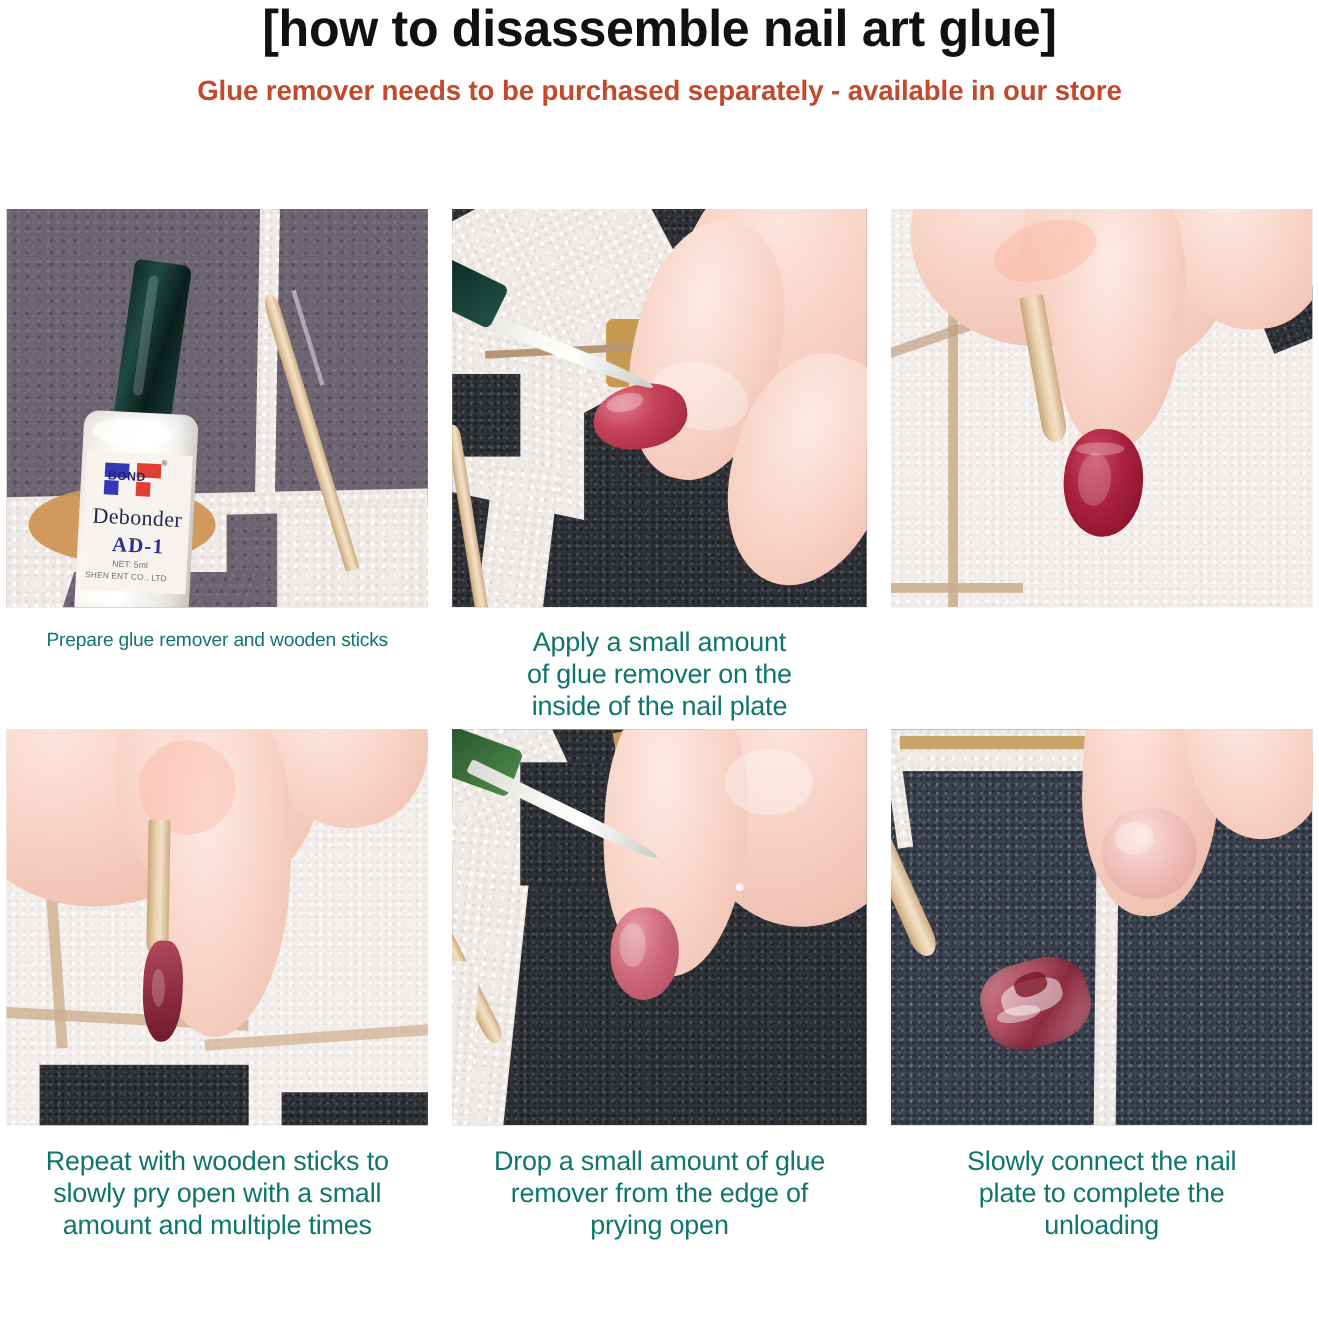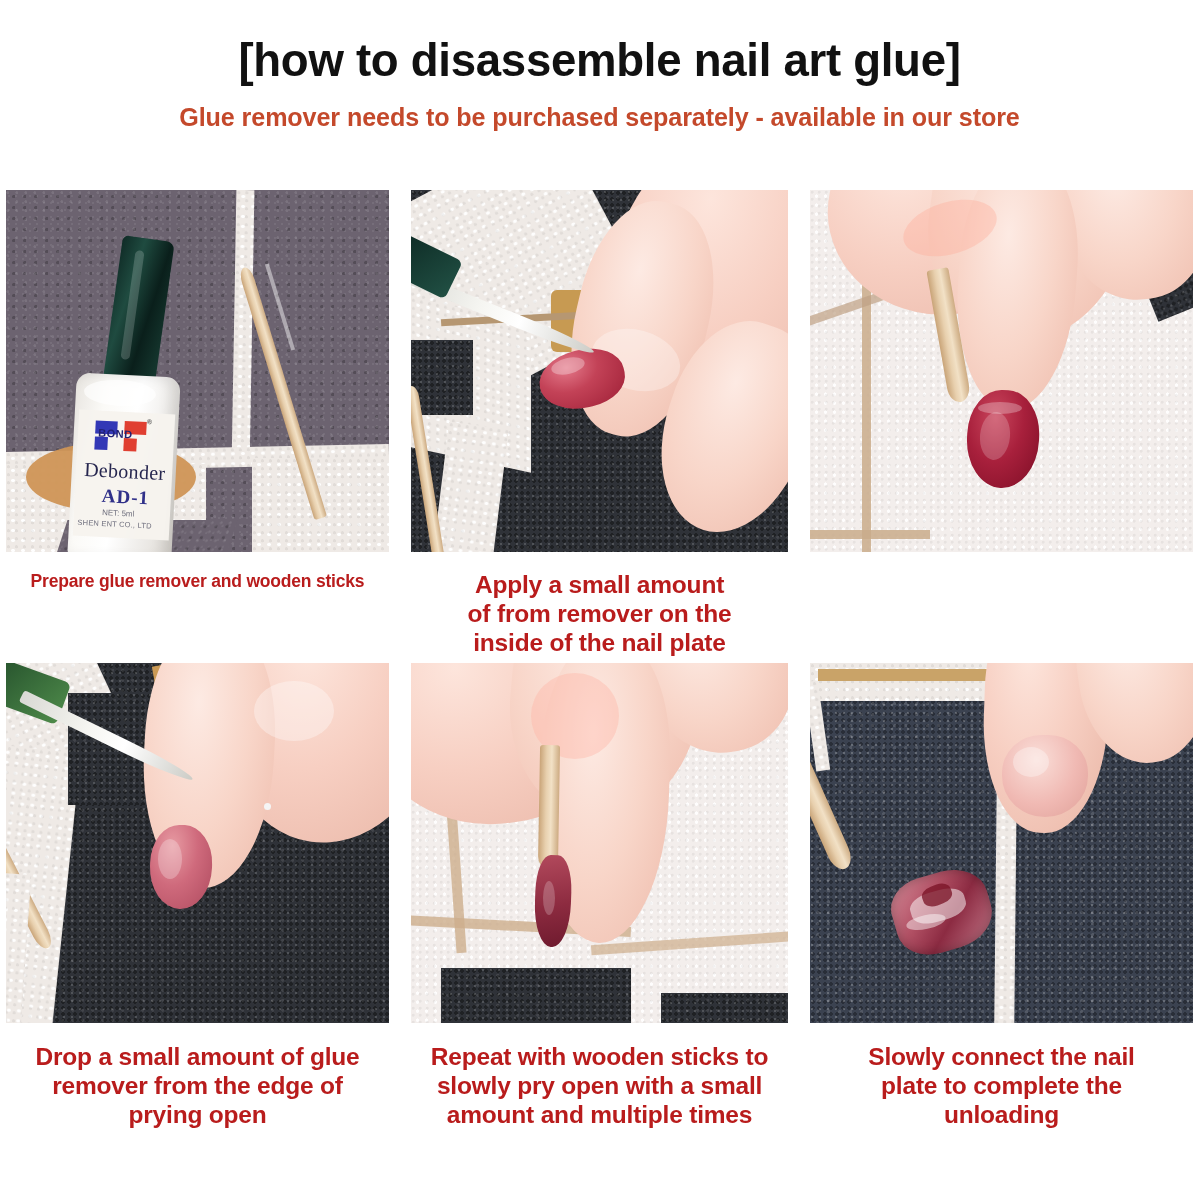--- a/index.html
+++ b/index.html
@@ -7,21 +7,21 @@
   body {
     width: 1199px;
     height: 1200px;
     background: #ffffff;
     font-family: "Liberation Sans", sans-serif;
     overflow: hidden;
     position: relative;
   }
 
   
-  .header { padding-top: 34px; text-align: center; }
+  .header { text-align: center; }
 
   .main-title {
     font-size: 47px;
     font-weight: 700;
     color: #111111;
     letter-spacing: -0.3px;
     line-height: 1.1;
     white-space: nowrap;
     transform: scaleX(0.97);
   }
@@ -58,22 +58,22 @@
     height: 362px;
     position: relative;
     overflow: hidden;
     background: #d9d6d8;
   }
 
   .step-cell.r2 .photo { height: 360px; }
 
   .caption {
     font-size: 24.5px;
-    font-weight: 700;
-    color: #b91c1c;
+    font-weight: 400;
+    color: #0f766e;
     line-height: 1.18;
     letter-spacing: -0.2px;
     white-space: pre-line;
   }
 
   .cap-small { font-size: 17.5px; text-align: center; margin-top: 21px; }
   .cap-c { text-align: center; }
   .cap-l { text-align: center; }
 
   .row1 .caption { margin-top: 19px; }
@@ -221,21 +221,21 @@
       <div class="layer nail-red" style="left:128px;top:160px;width:86px;height:58px;border-radius:50% 48% 46% 52%;transform:rotate(-13deg);"></div>
       <div class="layer" style="left:140px;top:168px;width:34px;height:16px;border-radius:50%;background:rgba(255,255,255,.3);transform:rotate(-13deg);"></div>
 
       <div class="layer brush-white" style="left:-10px;top:118px;width:200px;height:13px;border-radius:4px 50% 50% 4px / 4px 8px 8px 4px;transform:rotate(22deg);"></div>
 
       <div class="layer" style="left:-20px;top:55px;width:66px;height:42px;border-radius:6px;background:linear-gradient(120deg,#0d2a24,#215044);transform:rotate(26deg);"></div>
 
       <div class="layer stick-wood" style="left:8px;top:195px;width:12px;height:175px;border-radius:50% 50% 3px 3px/12px 12px 3px 3px;transform:rotate(-9deg);"></div>
     </div>
     <div class="caption cap-c">Apply a small amount
-of from remover on the
+of glue remover on the
 inside of the nail plate</div>
   </div>
 
   <div class="step-cell r1">
     <div class="photo">
       <div class="layer tex-towel" style="inset:0;"></div>
 
       <div class="layer" style="left:52px;top:90px;width:9px;height:272px;background:#c9ab8b;opacity:.85;"></div>
       <div class="layer" style="left:0;top:340px;width:120px;height:9px;background:#c9ab8b;opacity:.85;"></div>
       <div class="layer" style="left:-20px;top:90px;width:250px;height:9px;background:#bfa184;opacity:.7;transform:rotate(-19deg);"></div>
@@ -256,52 +256,20 @@
       <div class="layer" style="left:170px;top:222px;width:30px;height:48px;border-radius:50%;background:rgba(255,255,255,.2);transform:rotate(5deg);"></div>
       <div class="layer" style="left:168px;top:212px;width:44px;height:12px;border-radius:50%;background:rgba(255,255,255,.28);"></div>
     </div>
   </div>
 </div>
 
 <div class="steps-grid row2">
 
   <div class="step-cell r2">
     <div class="photo">
-      <div class="layer tex-dark" style="inset:0;"></div>
-
-      <div class="layer tex-white-leather" style="left:-20px;top:-10px;width:130px;height:130px;transform:rotate(-25deg);"></div>
-      <div class="layer tex-white-leather" style="left:-30px;top:85px;width:90px;height:290px;transform:rotate(6deg);"></div>
-
-      <div class="layer tex-dark" style="left:62px;top:30px;width:98px;height:112px;"></div>
-
-      <div class="layer" style="left:148px;top:0;width:40px;height:28px;background:#cb9a55;transform:rotate(-10deg);"></div>
-
-      <div class="layer" style="left:-18px;top:6px;width:78px;height:44px;border-radius:6px;background:linear-gradient(120deg,#25512c,#4e8a4a);transform:rotate(20deg);"></div>
-
-      <div class="layer skin" style="left:218px;top:-70px;width:210px;height:250px;border-radius:48% 48% 50% 50%;transform:rotate(9deg);"></div>
-      <div class="layer skin2" style="left:138px;top:-40px;width:130px;height:265px;border-radius:44% 44% 50% 50%;transform:rotate(3deg);"></div>
-      <div class="layer" style="left:248px;top:18px;width:80px;height:60px;border-radius:50%;background:rgba(255,255,255,.34);"></div>
-
-      <div class="layer nail-pinky" style="left:144px;top:162px;width:62px;height:84px;border-radius:46% 46% 50% 50%;transform:rotate(2deg);"></div>
-      <div class="layer" style="left:152px;top:176px;width:24px;height:40px;border-radius:50%;background:rgba(255,255,255,.26);"></div>
-
-      <div class="layer brush-white" style="left:6px;top:68px;width:190px;height:13px;border-radius:4px 50% 50% 4px/4px 8px 8px 4px;transform:rotate(26deg);"></div>
-
-      <div class="layer stick-wood" style="left:-8px;top:110px;width:16px;height:185px;border-radius:3px 3px 50% 50%/3px 3px 16px 16px;transform:rotate(-27deg);"></div>
-      <div class="layer tex-white-leather" style="left:-30px;top:210px;width:50px;height:155px;transform:rotate(4deg);"></div>
-
-      <div class="layer" style="left:258px;top:140px;width:7px;height:7px;border-radius:50%;background:#f5f5f5;"></div>
-    </div>
-    <div class="caption cap-c">Drop a small amount of glue
-remover from the edge of
-prying open</div>
-  </div>
-
-  <div class="step-cell r2">
-    <div class="photo">
       <div class="layer tex-towel" style="inset:0;"></div>
 
       <div class="layer" style="left:40px;top:130px;width:10px;height:160px;background:#cdae8c;opacity:.8;transform:rotate(-4deg);"></div>
       <div class="layer" style="left:-10px;top:258px;width:230px;height:10px;background:#cdae8c;opacity:.8;transform:rotate(3deg);"></div>
       <div class="layer" style="left:180px;top:275px;width:210px;height:10px;background:#cdae8c;opacity:.7;transform:rotate(-4deg);"></div>
       <div class="layer" style="left:-10px;top:106px;width:150px;height:8px;background:#c0a184;opacity:.65;transform:rotate(16deg);"></div>
 
       <div class="layer tex-dark" style="left:30px;top:305px;width:190px;height:60px;"></div>
       <div class="layer tex-dark" style="left:250px;top:330px;width:140px;height:35px;"></div>
 
@@ -317,20 +285,52 @@
       <div class="layer" style="left:124px;top:192px;width:36px;height:92px;border-radius:40% 40% 48% 48%;transform:rotate(2deg);background:linear-gradient(170deg,#b34a5d 0%,#8d2b40 55%,#6e1a2e 100%);"></div>
       <div class="layer" style="left:132px;top:218px;width:12px;height:34px;border-radius:50%;background:rgba(255,255,255,.22);"></div>
     </div>
     <div class="caption cap-c">Repeat with wooden sticks to
 slowly pry open with a small
 amount and multiple times</div>
   </div>
 
   <div class="step-cell r2">
     <div class="photo">
+      <div class="layer tex-dark" style="inset:0;"></div>
+
+      <div class="layer tex-white-leather" style="left:-20px;top:-10px;width:130px;height:130px;transform:rotate(-25deg);"></div>
+      <div class="layer tex-white-leather" style="left:-30px;top:85px;width:90px;height:290px;transform:rotate(6deg);"></div>
+
+      <div class="layer tex-dark" style="left:62px;top:30px;width:98px;height:112px;"></div>
+
+      <div class="layer" style="left:148px;top:0;width:40px;height:28px;background:#cb9a55;transform:rotate(-10deg);"></div>
+
+      <div class="layer" style="left:-18px;top:6px;width:78px;height:44px;border-radius:6px;background:linear-gradient(120deg,#25512c,#4e8a4a);transform:rotate(20deg);"></div>
+
+      <div class="layer skin" style="left:218px;top:-70px;width:210px;height:250px;border-radius:48% 48% 50% 50%;transform:rotate(9deg);"></div>
+      <div class="layer skin2" style="left:138px;top:-40px;width:130px;height:265px;border-radius:44% 44% 50% 50%;transform:rotate(3deg);"></div>
+      <div class="layer" style="left:248px;top:18px;width:80px;height:60px;border-radius:50%;background:rgba(255,255,255,.34);"></div>
+
+      <div class="layer nail-pinky" style="left:144px;top:162px;width:62px;height:84px;border-radius:46% 46% 50% 50%;transform:rotate(2deg);"></div>
+      <div class="layer" style="left:152px;top:176px;width:24px;height:40px;border-radius:50%;background:rgba(255,255,255,.26);"></div>
+
+      <div class="layer brush-white" style="left:6px;top:68px;width:190px;height:13px;border-radius:4px 50% 50% 4px/4px 8px 8px 4px;transform:rotate(26deg);"></div>
+
+      <div class="layer stick-wood" style="left:-8px;top:110px;width:16px;height:185px;border-radius:3px 3px 50% 50%/3px 3px 16px 16px;transform:rotate(-27deg);"></div>
+      <div class="layer tex-white-leather" style="left:-30px;top:210px;width:50px;height:155px;transform:rotate(4deg);"></div>
+
+      <div class="layer" style="left:258px;top:140px;width:7px;height:7px;border-radius:50%;background:#f5f5f5;"></div>
+    </div>
+    <div class="caption cap-c">Drop a small amount of glue
+remover from the edge of
+prying open</div>
+  </div>
+
+  <div class="step-cell r2">
+    <div class="photo">
       <div class="layer tex-dark-blue" style="inset:0;"></div>
 
       <div class="layer tex-white-leather" style="left:0;top:0;width:383px;height:38px;"></div>
       <div class="layer" style="left:8px;top:6px;width:200px;height:12px;background:#c9a368;"></div>
       <div class="layer tex-white-leather" style="left:186px;top:28px;width:20px;height:332px;transform:rotate(0.6deg);"></div>
       <div class="layer tex-white-leather" style="left:0;top:18px;width:14px;height:90px;transform:rotate(-8deg);"></div>
 
       <div class="layer" style="left:330px;top:12px;width:58px;height:58px;border-radius:40% 8px 40% 8px;background:#cd9a4f;transform:rotate(18deg);"></div>
       <div class="layer tex-white-leather" style="left:312px;top:6px;width:16px;height:72px;transform:rotate(12deg);"></div>
 

